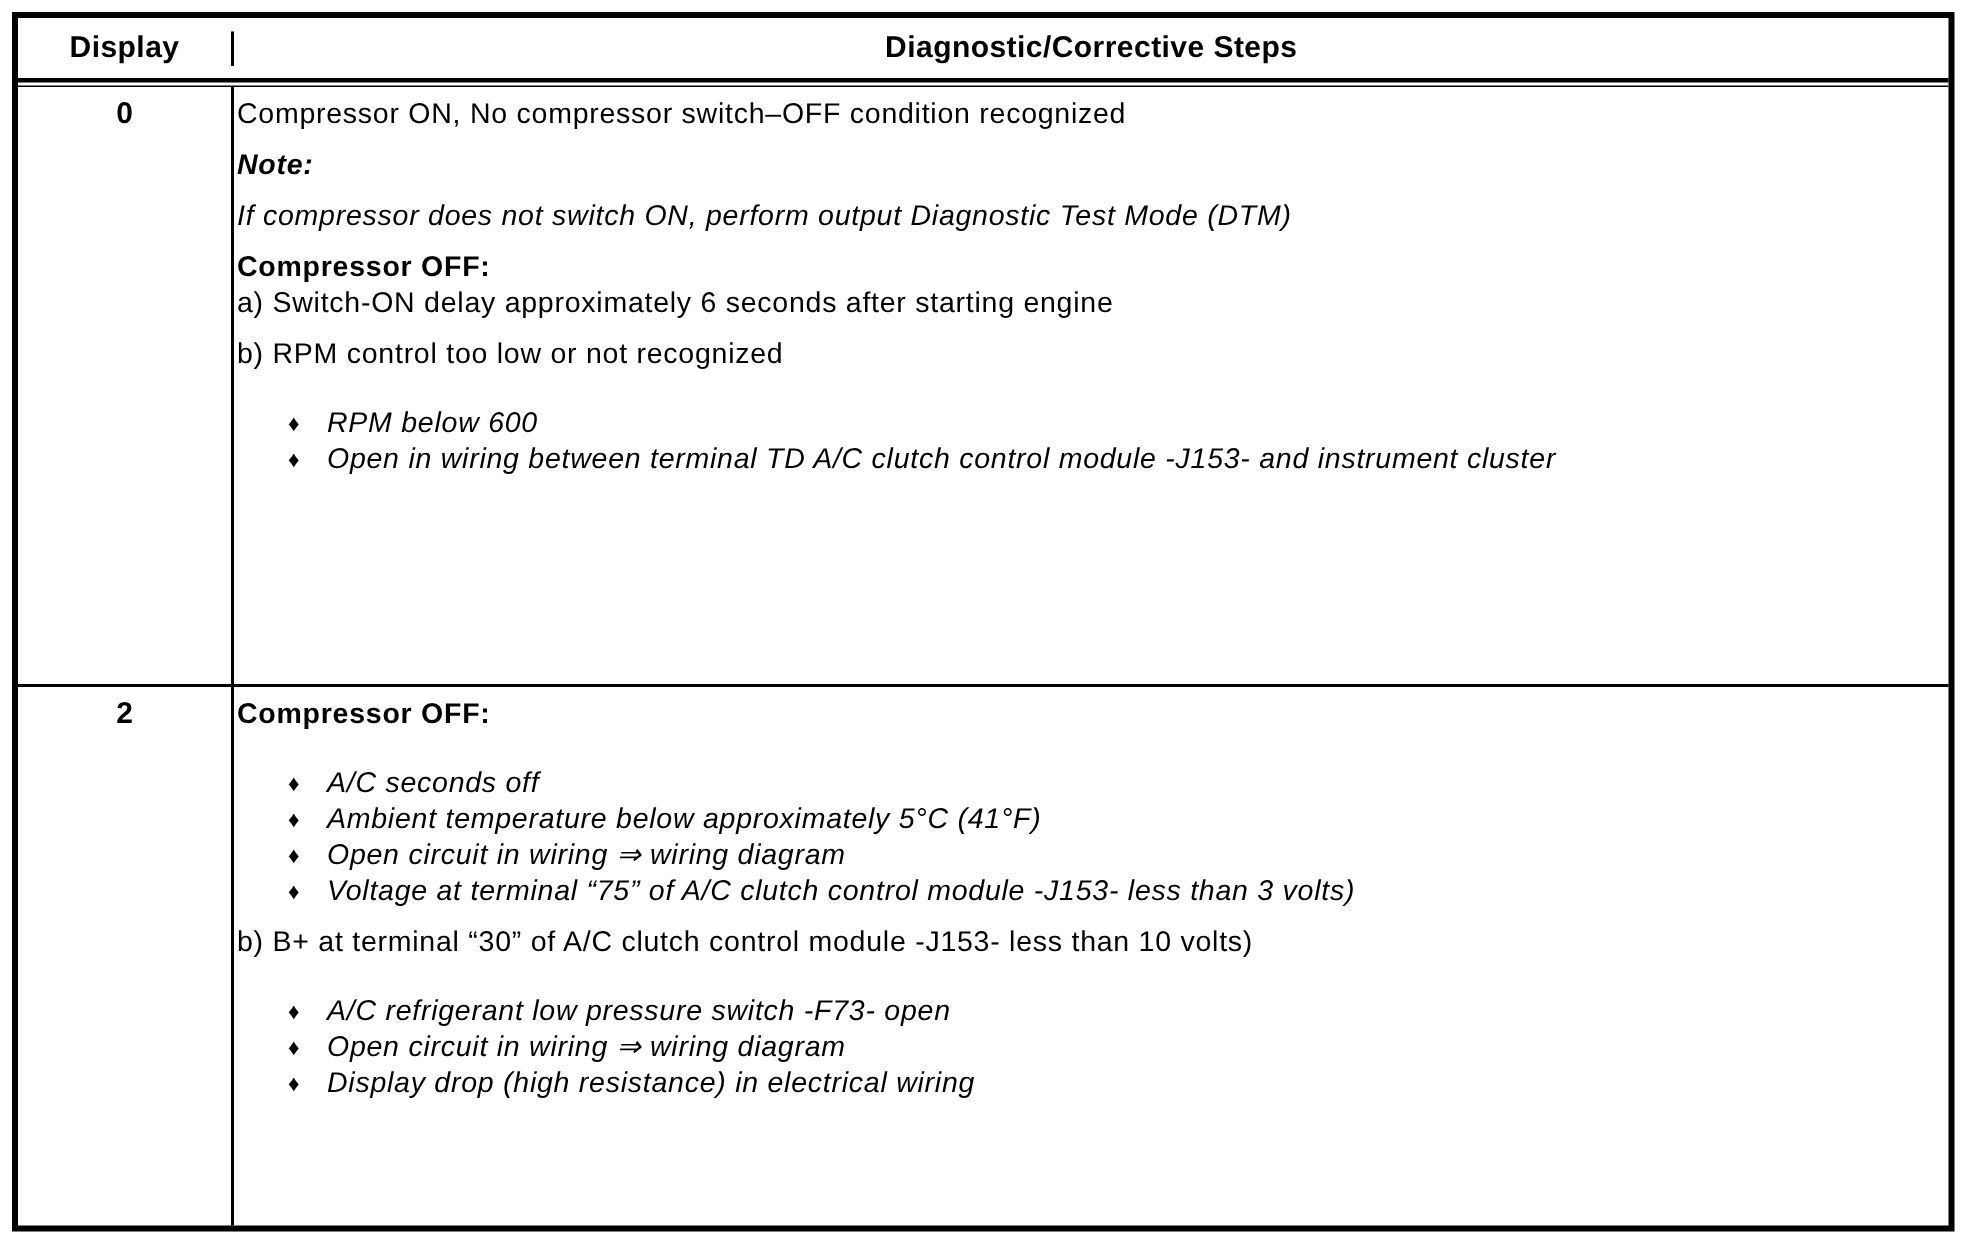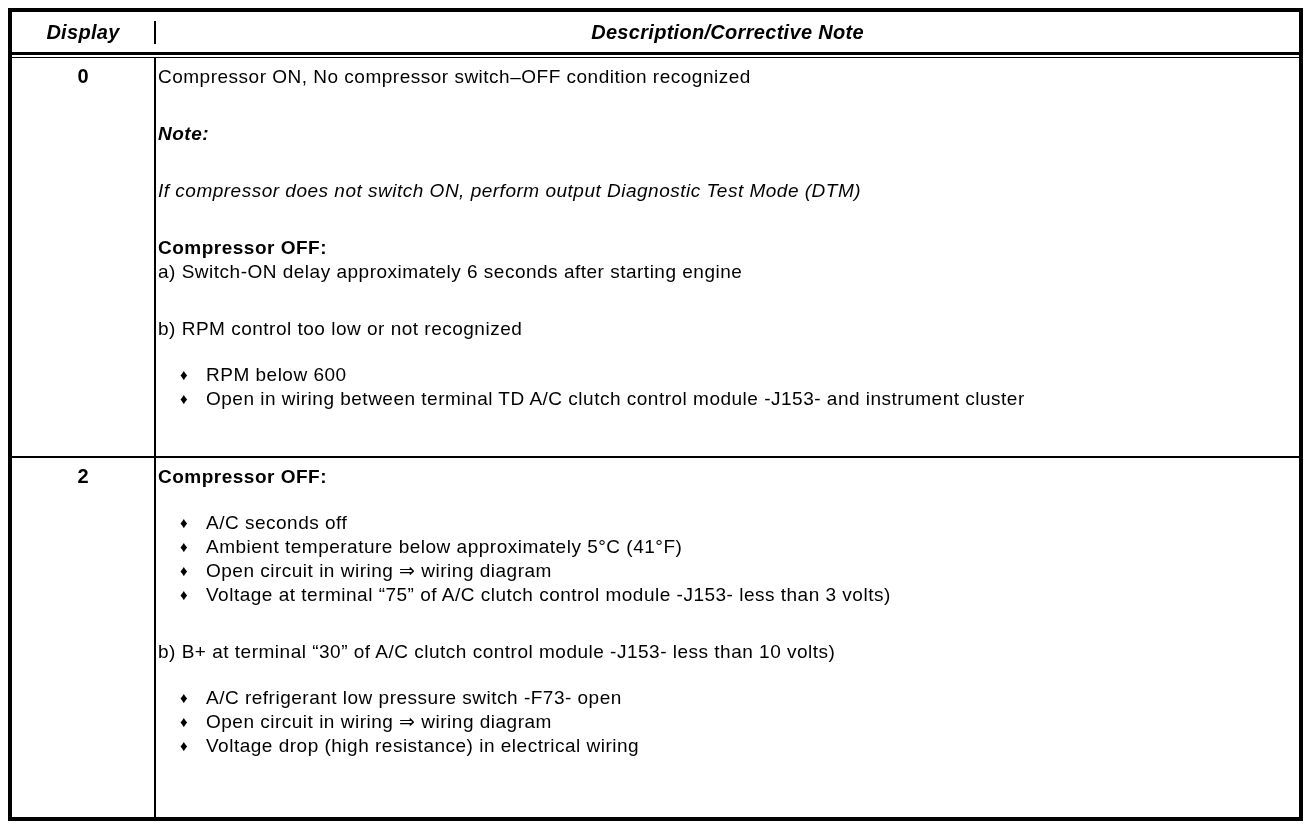--- a/index.html
+++ b/index.html
@@ -43,21 +43,20 @@
     text-align: center;
   }
   .col-desc {
     flex: 1 1 auto;
     text-align: center;
   }
   .header-text {
     font-weight: bold;
     font-size: 20px;
     letter-spacing: 0.3px;
-    font-style: italic;
   }
   .body-row {
     display: flex;
     flex: 0 0 auto;
   }
   .row-0 { height: 398px; }
   .row-1 { flex: 1 1 auto; border-top: 2px solid #000000; }
   .display-cell {
     flex: 0 0 144px;
     width: 144px;
@@ -70,25 +69,26 @@
   }
   .desc-cell {
     flex: 1 1 auto;
     padding: 7px 12px 8px 2px;
     font-size: 19px;
     line-height: 24px;
     letter-spacing: 0.5px;
     overflow: hidden;
     box-sizing: border-box;
   }
-  .block { margin-top: 33px; }
+  .block { margin-top: 10px; }
   .block:first-child { margin-top: 0; }
   .block-bullets {
     margin-top: 22px;
-    margin-left: 22px;
+    margin-left: 34px;
+    font-style: italic;
   }
   .bullet-item {
     padding-left: 26px;
     max-width: 950px;
   }
   .bullet-glyph {
     display: inline-block;
     width: 26px;
     margin-left: -26px;
     font-size: 15px;
@@ -101,21 +101,21 @@
 </style>
 </head>
 <body>
 
 <div class="doc-table">
   <div class="header-row">
     <div class="col-display">
       <span class="header-text">Display</span>
     </div>
     <div class="col-desc">
-      <span class="header-text">Description/Corrective Note</span>
+      <span class="header-text">Diagnostic/Corrective Steps</span>
     </div>
   </div>
   <div class="double-rule"></div>
   <div id="table-body" style="display:flex;flex-direction:column;flex:1 1 auto;">
       <div class="body-row row-0">
         <div class="display-cell">0</div>
         <div class="desc-cell">
           <div class="block block-text">
             <div class="line line-plain">Compressor ON, No compressor switch–OFF condition recognized</div>
           </div>
@@ -149,18 +149,18 @@
             <div class="bullet-item"><span class="bullet-glyph">♦</span><span>Ambient temperature below approximately 5°C (41°F)</span></div>
             <div class="bullet-item"><span class="bullet-glyph">♦</span><span>Open circuit in wiring ⇒ wiring diagram</span></div>
             <div class="bullet-item"><span class="bullet-glyph">♦</span><span>Voltage at terminal “75” of A/C clutch control module -J153- less than 3 volts)</span></div>
           </div>
           <div class="block block-text">
             <div class="line line-plain">b) B+ at terminal “30” of A/C clutch control module -J153- less than 10 volts)</div>
           </div>
           <div class="block block-bullets">
             <div class="bullet-item"><span class="bullet-glyph">♦</span><span>A/C refrigerant low pressure switch -F73- open</span></div>
             <div class="bullet-item"><span class="bullet-glyph">♦</span><span>Open circuit in wiring ⇒ wiring diagram</span></div>
-            <div class="bullet-item"><span class="bullet-glyph">♦</span><span>Voltage drop (high resistance) in electrical wiring</span></div>
+            <div class="bullet-item"><span class="bullet-glyph">♦</span><span>Display drop (high resistance) in electrical wiring</span></div>
           </div>
         </div>
       </div>
     </div>
 </div>
 
 </body></html>

